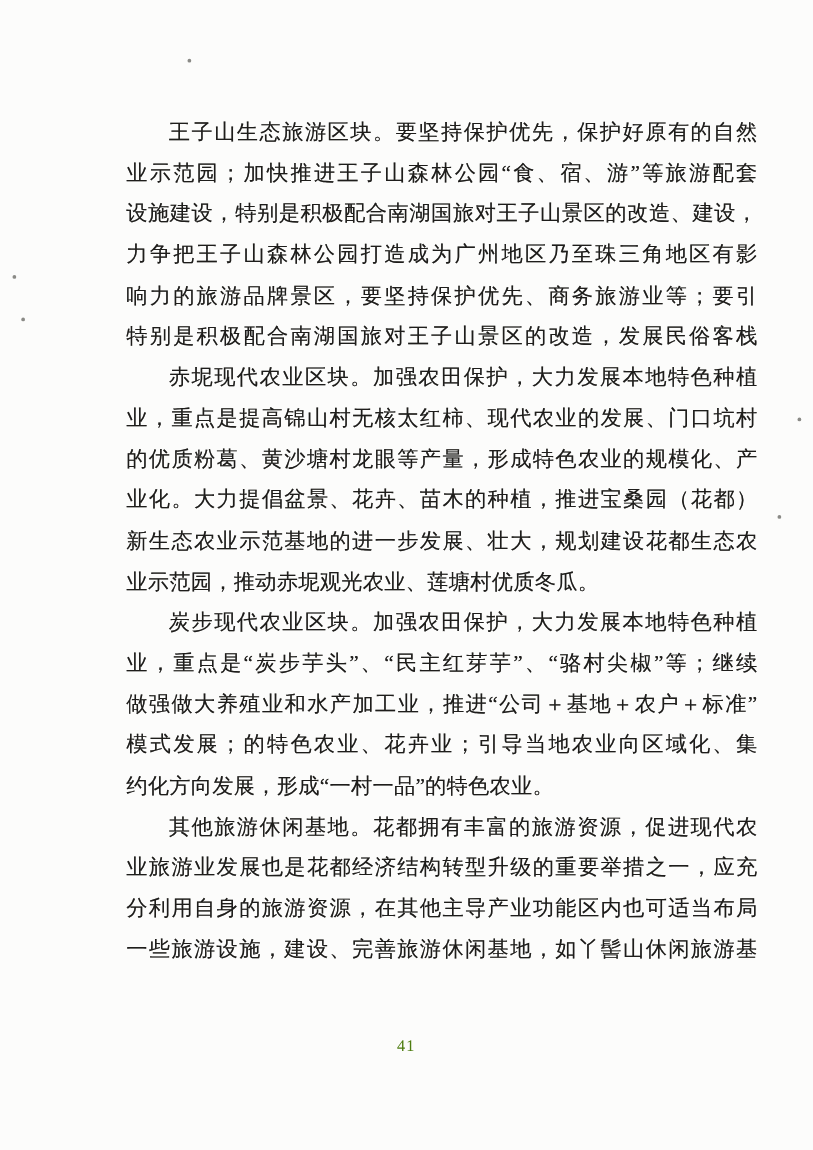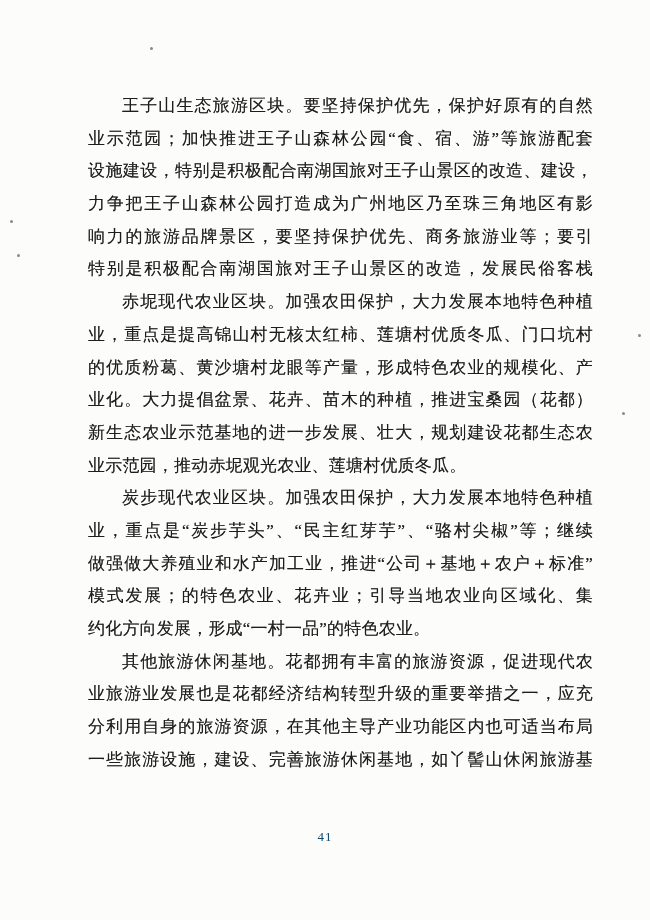--- a/index.html
+++ b/index.html
@@ -14,21 +14,21 @@
     overflow: hidden;
     font-family: "Liberation Serif", "DejaVu Serif", serif;
   }
   .page {
     position: absolute;
     inset: 0;
     background: #fcfcfb;
   }
   .text-block {
     position: absolute;
-    left: 88px;
+    left: 101px;
     top: 90px;
     width: 505px;
   }
   .line {
     height: 32.7px;
     line-height: 32.7px;
     font-size: 17px;
     color: #1e1d1b;
     text-align: justify;
     text-align-last: justify;
@@ -42,42 +42,42 @@
   .line.last {
     text-align-last: left;
   }
   .page-number {
     position: absolute;
     top: 829px;
     left: 0;
     right: 0;
     text-align: center;
     font-size: 13px;
-    color: #0c4a6e;
+    color: #4d7c0f;
     letter-spacing: 1px;
   }
   .speck {
     position: absolute;
     background: #8a8a86;
     border-radius: 50%;
   }
 </style>
 </head>
 <body>
 
 <div class="page">
   <div class="text-block" id="text-block">
       <div class="line first">王子山生态旅游区块。要坚持保护优先，保护好原有的自然</div>
       <div class="line">业示范园；加快推进王子山森林公园“食、宿、游”等旅游配套</div>
       <div class="line">设施建设，特别是积极配合南湖国旅对王子山景区的改造、建设，</div>
       <div class="line">力争把王子山森林公园打造成为广州地区乃至珠三角地区有影</div>
       <div class="line">响力的旅游品牌景区，要坚持保护优先、商务旅游业等；要引</div>
       <div class="line">特别是积极配合南湖国旅对王子山景区的改造，发展民俗客栈</div>
       <div class="line first">赤坭现代农业区块。加强农田保护，大力发展本地特色种植</div>
-      <div class="line">业，重点是提高锦山村无核太红柿、莲塘村优质冬瓜、门口坑村</div>
+      <div class="line">业，重点是提高锦山村无核太红柿、现代农业的发展、门口坑村</div>
       <div class="line">的优质粉葛、黄沙塘村龙眼等产量，形成特色农业的规模化、产</div>
       <div class="line">业化。大力提倡盆景、花卉、苗木的种植，推进宝桑园（花都）</div>
       <div class="line">新生态农业示范基地的进一步发展、壮大，规划建设花都生态农</div>
       <div class="line last">业示范园，推动赤坭观光农业、莲塘村优质冬瓜。</div>
       <div class="line first">炭步现代农业区块。加强农田保护，大力发展本地特色种植</div>
       <div class="line">业，重点是“炭步芋头”、“民主红芽芋”、“骆村尖椒”等；继续</div>
       <div class="line">做强做大养殖业和水产加工业，推进“公司＋基地＋农户＋标准”</div>
       <div class="line">模式发展；的特色农业、花卉业；引导当地农业向区域化、集</div>
       <div class="line last">约化方向发展，形成“一村一品”的特色农业。</div>
       <div class="line first">其他旅游休闲基地。花都拥有丰富的旅游资源，促进现代农</div>

